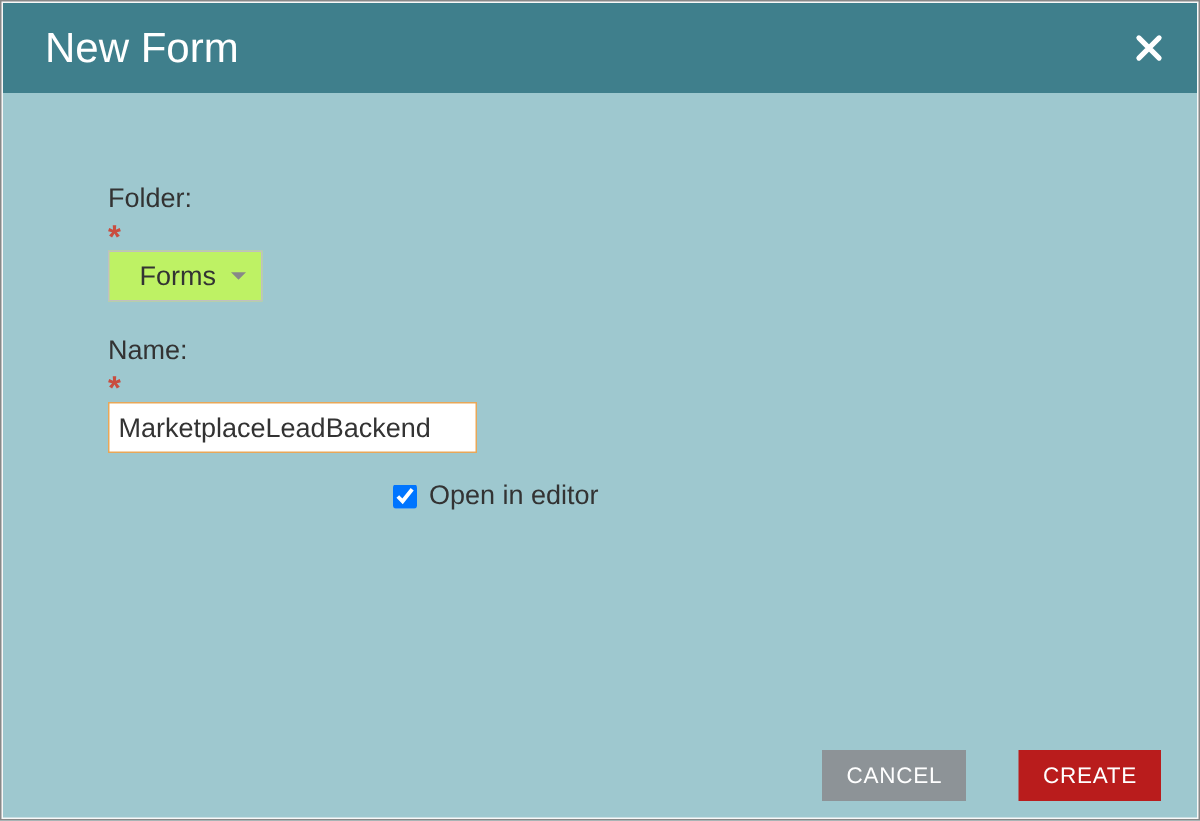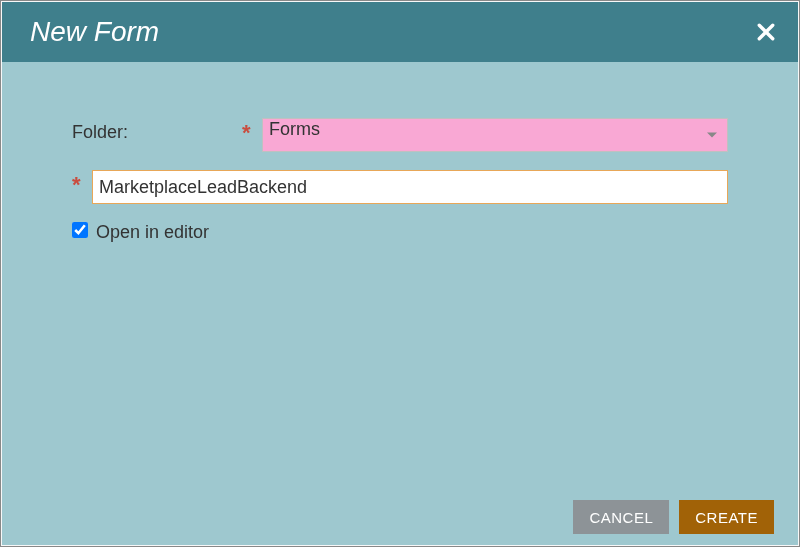--- a/index.html
+++ b/index.html
@@ -28,21 +28,20 @@
       height: 60px;
       display: flex;
       align-items: center;
       justify-content: space-between;
       padding: 0 20px 0 28px;
     }
     .titlebar-title {
       color: #ffffff;
       font-size: 28px;
       font-weight: 300;
-      font-style: italic;
     }
     .close-btn {
       color: #ffffff;
       font-size: 24px;
       font-weight: bold;
       cursor: pointer;
       width: 24px;
       height: 24px;
       display: flex;
       align-items: center;
@@ -53,20 +52,21 @@
       height: 18px;
       fill: #ffffff;
     }
     .form-body {
       padding: 56px 70px 20px 70px;
     }
     .form-row {
       display: flex;
       align-items: flex-start;
       margin-bottom: 18px;
+      flex-direction: column;
     }
     .form-label {
       width: 170px;
       font-size: 18px;
       color: #333;
       padding-top: 4px;
       flex-shrink: 0;
     }
     .required-mark {
       color: #c94d3f;
@@ -80,26 +80,26 @@
     }
     .required-spacer {
       width: 20px;
       flex-shrink: 0;
     }
     .form-control-wrap {
       flex: 1;
     }
     .select-control {
       position: relative;
-      background: #f9a8d4;
+      background: #bef264;
       border: 1px solid #c0c0c0;
       height: 34px;
       display: flex;
-      align-items: flex-start;
-      padding: 0 30px 0 6px;
+      align-items: center;
+      padding: 0 30px 0 20px;
       cursor: pointer;
     }
     .select-value {
       font-size: 18px;
       color: #333;
     }
     .select-arrow {
       position: absolute;
       right: 10px;
       top: 50%;
@@ -128,20 +128,22 @@
       background: #ffffff;
       padding: 8px 10px;
       font-size: 18px;
       font-family: inherit;
       color: #333;
       resize: none;
       outline: none;
     }
     .checkbox-row {
       display: flex;
+      align-items: center;
+      margin-left: 190px;
       margin-top: 14px;
     }
     .checkbox {
       width: 16px;
       height: 16px;
       margin-right: 8px;
     }
     .checkbox-label {
       font-size: 18px;
       color: #333;
@@ -160,26 +162,27 @@
     }
     .btn {
       height: 34px;
       padding: 0 16px;
       border: none;
       font-size: 15px;
       font-family: inherit;
       letter-spacing: 0.5px;
       cursor: pointer;
       color: #ffffff;
+      margin-left: 25px;
     }
     .btn-cancel {
       background: #8d9397;
     }
     .btn-create {
-      background: #a16207;
+      background: #b91c1c;
     }
   </style>
 </head>
 <body>
 
 <div class="dialog">
   <div class="titlebar">
     <div class="titlebar-title">New Form</div>
     <div class="close-btn">
       <svg viewBox="0 0 16 16">
@@ -195,20 +198,21 @@
       <div class="required-mark">*</div>
       <div class="form-control-wrap">
         <div class="select-control">
           <span class="select-value">Forms</span>
           <span class="select-arrow"></span>
         </div>
       </div>
     </div>
 
     <div class="form-row">
+      <div class="form-label">Name:</div>
       <div class="required-mark">*</div>
       <div class="form-control-wrap">
         <input type="text" class="text-input" value="MarketplaceLeadBackend" style="">
       </div>
     </div>
 
 
     <div class="checkbox-row">
       <input type="checkbox" class="checkbox" checked="" style="">
       <span class="checkbox-label">Open in editor</span>

